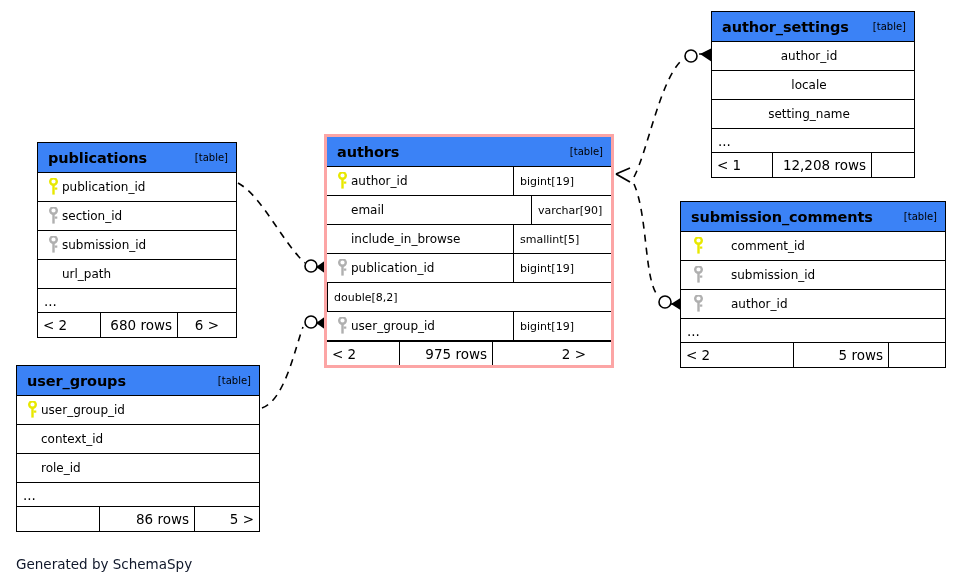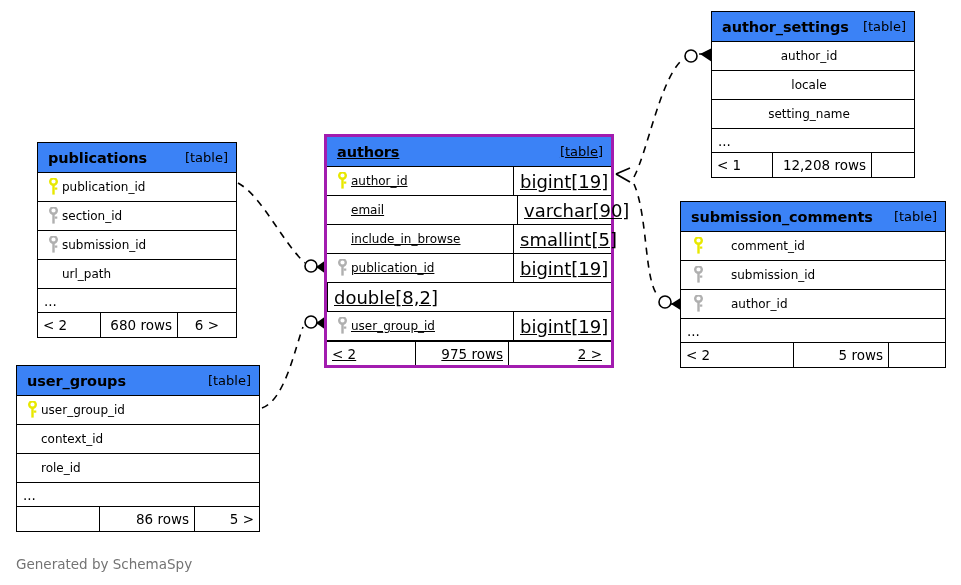--- a/index.html
+++ b/index.html
@@ -30,41 +30,40 @@
   }
 
   
   .table-box {
     position: absolute;
     background: #ffffff;
     border: 1px solid #000000;
     box-sizing: border-box;
   }
   .table-box.emphasis {
-    border: 3px solid #a21caf;
-    text-decoration: underline;
+    border: 3px solid #fca5a5;
   }
   .tbl-header {
     background: #3b82f6;
     border-bottom: 1px solid #000000;
     height: 30px;
     display: flex;
     align-items: center;
     justify-content: space-between;
     padding: 0 8px 0 10px;
     box-sizing: border-box;
   }
   .tbl-name {
     font-weight: bold;
     font-size: 14.5px;
     letter-spacing: -0.1px;
     white-space: nowrap;
   }
   .tbl-kind {
-    font-size: 13px;
+    font-size: 10px;
     color: #000000;
     white-space: nowrap;
   }
 
   .col-row {
     height: 29px;
     display: flex;
     align-items: center;
     border-bottom: 1px solid #000000;
     box-sizing: border-box;
@@ -81,21 +80,21 @@
   }
   .col-name-cell.centered { justify-content: center; padding-right: 14px;}
   .col-type-cell {
     flex: 0 0 auto;
     height: 100%;
     display: flex;
     align-items: center;
     border-left: 1px solid #000000;
     padding: 0 6px;
     box-sizing: border-box;
-    font-size: 18px;
+    font-size: 11px;
     white-space: nowrap;
   }
   .col-label {
     font-size: 12px;
     white-space: nowrap;
   }
   .keyslot {
     width: 18px;
     flex: 0 0 18px;
     display: flex;
@@ -128,21 +127,21 @@
   }
   .fc-left   { justify-content: flex-start; }
   .fc-mid    { justify-content: flex-end; border-left: 1px solid #000000; border-right: 1px solid #000000; }
   .fc-right  { justify-content: flex-end; }
 
   .credit {
     position: absolute;
     left: 16px;
     top: 556px;
     font-size: 13.5px;
-    color: #737373;
+    color: #0f172a;
     white-space: nowrap;
   }
 </style>
 </head>
 <body>
 
 <div id="canvas">
 
   <svg id="edges" viewBox="0 0 961 585" xmlns="http://www.w3.org/2000/svg">
     <defs>
@@ -289,21 +288,21 @@
         </span>
         <span class="col-label">author_id</span>
       </div>
       <div class="col-type-cell" style="width:98px;">bigint[19]</div>
     </div>
     <div class="col-row">
       <div class="col-name-cell">
         <span class="keyslot"></span>
         <span class="col-label">email</span>
       </div>
-      <div class="col-type-cell" style="width:94px;">varchar[90]</div>
+      <div class="col-type-cell" style="width:80px;">varchar[90]</div>
     </div>
     <div class="col-row">
       <div class="col-name-cell">
         <span class="keyslot"></span>
         <span class="col-label">include_in_browse</span>
       </div>
       <div class="col-type-cell" style="width:98px;">smallint[5]</div>
     </div>
     <div class="col-row">
       <div class="col-name-cell">
@@ -329,21 +328,21 @@
               <rect x="4.3" y="5.6" width="2.4" height="11" fill="#b0b0b0"></rect>
               <rect x="6.7" y="9.5" width="2.6" height="2.2" fill="#b0b0b0"></rect>
             </svg>
         </span>
         <span class="col-label">user_group_id</span>
       </div>
       <div class="col-type-cell" style="width:98px;">bigint[19]</div>
     </div>
     <div class="footer-row" style="border-top:1px solid #000;">
       <div class="footer-cell fc-left" style="width:72px;">&lt; 2</div>
-      <div class="footer-cell fc-mid" style="width:94px;margin-left:16px;">975 rows</div>
+      <div class="footer-cell fc-mid" style="width:94px;">975 rows</div>
       <div class="footer-cell fc-right" style="width:98px;">2 &gt;</div>
     </div>
   </div>
 
   <div class="table-box" id="tbl-author-settings" style="left:711px; top:11px; width:204px;">
     <div class="tbl-header">
       <span class="tbl-name">author_settings</span>
       <span class="tbl-kind">[table]</span>
     </div>
     <div class="col-row">

